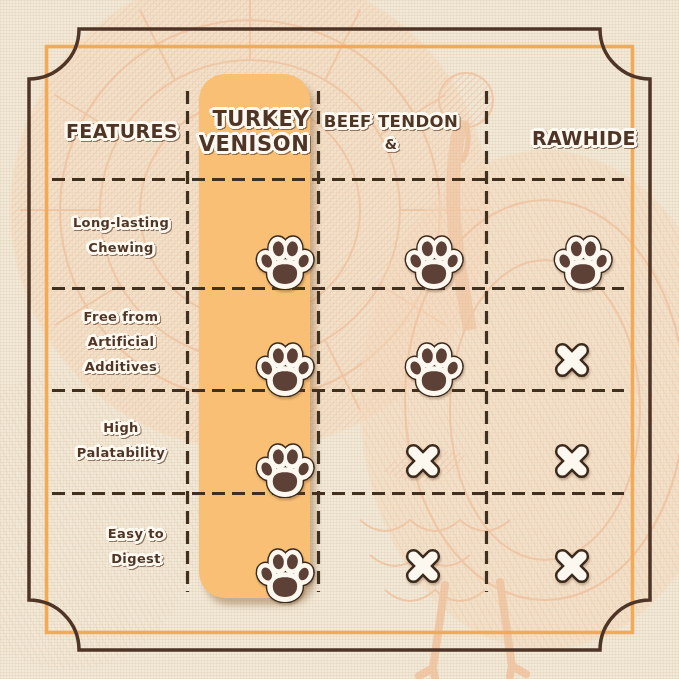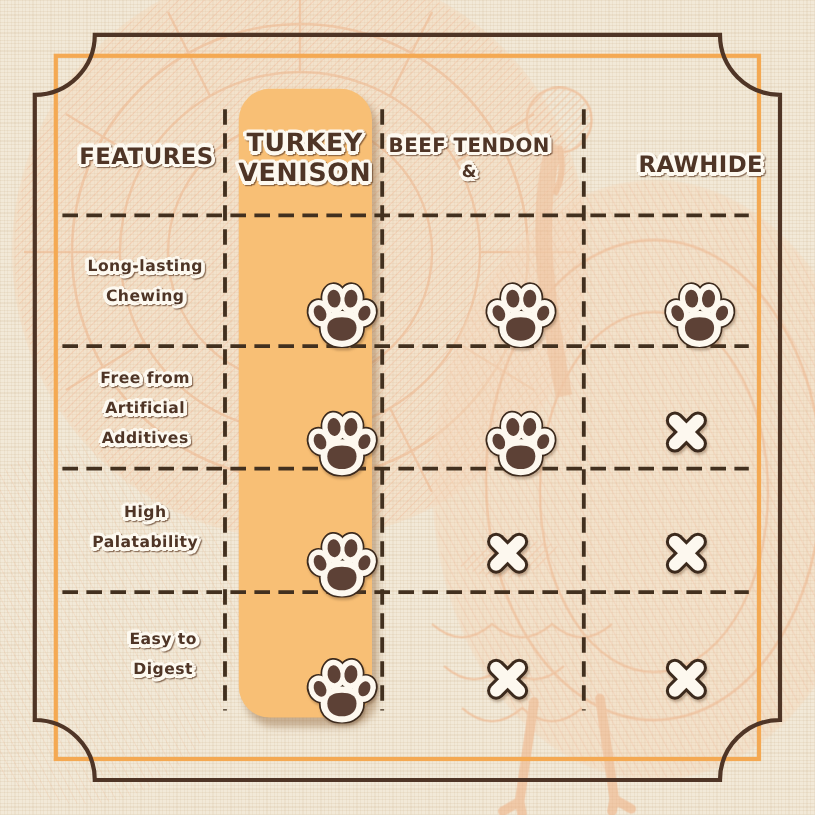--- a/index.html
+++ b/index.html
@@ -17,21 +17,21 @@
     position:absolute;transform:translate(-50%,-50%);
     font-weight:bold;color:#4f3526;text-align:center;white-space:nowrap;
     letter-spacing:.4px;
     text-shadow:
       -3px 0 0 #fdf9f0, 3px 0 0 #fdf9f0, 0 -3px 0 #fdf9f0, 0 3px 0 #fdf9f0,
       -2px -2px 0 #fdf9f0, 2px -2px 0 #fdf9f0, -2px 2px 0 #fdf9f0, 2px 2px 0 #fdf9f0,
       -3px -1px 0 #fdf9f0, 3px 1px 0 #fdf9f0, -1px 3px 0 #fdf9f0, 1px -3px 0 #fdf9f0;
     filter: drop-shadow(1px 1.5px 0px rgba(95,62,38,.65));
   }
   .hdr{font-size:19px;line-height:23px;}
-  .hdr-turkey{font-size:21px;line-height:25px;letter-spacing:.6px;}
+  .hdr-turkey{font-size:21px;line-height:25px;letter-spacing:.6px;text-align:right;}
   .hdr-beef{font-size:16.5px;line-height:23px;}
   .hdr-beef .amp{font-size:14px;line-height:22px;}
   .rowlab{font-size:13px;line-height:25px;}
   
   .pill{
     position:absolute;left:199px;top:74px;width:111px;height:524px;
     background:#f8bf75;border-radius:26px;
     box-shadow:5px 7px 6px rgba(146,104,62,.45);
   }
   

